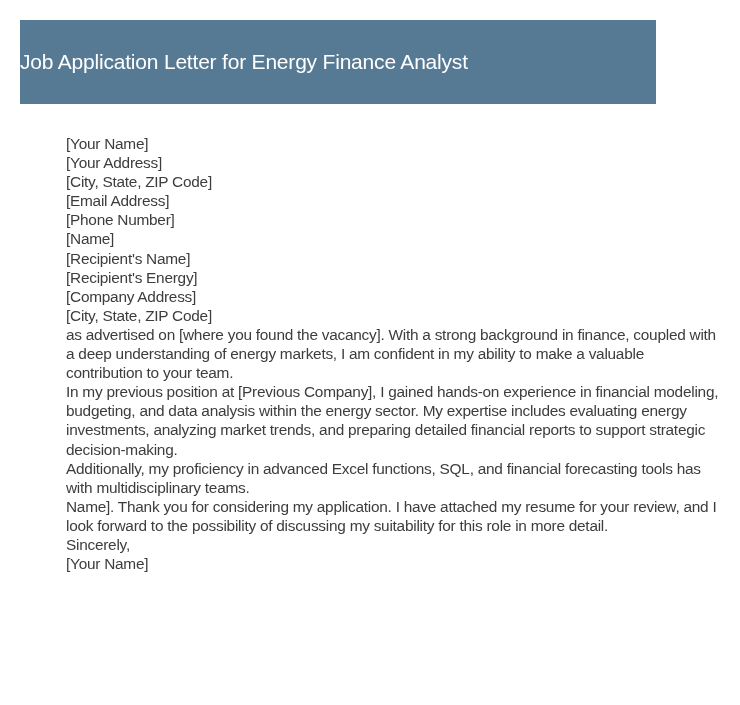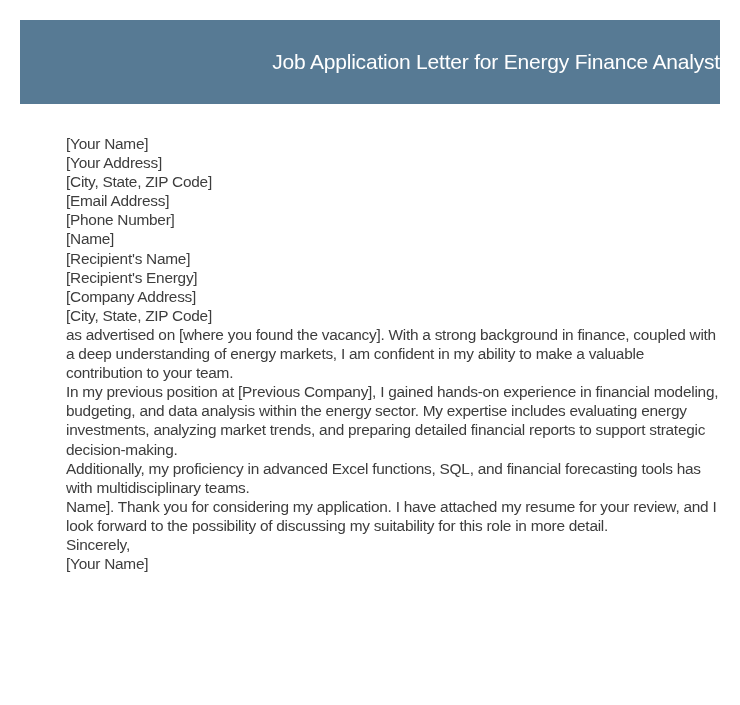--- a/index.html
+++ b/index.html
@@ -1,19 +1,19 @@
 <!DOCTYPE html>
 <html><head>
 <meta charset="utf-8">
 <style>
   html, body { margin: 0; padding: 0; background: #ffffff; }
   body { width: 740px; height: 705px; position: relative; overflow: hidden;
          font-family: "Liberation Sans", sans-serif; }
-  .header { position: absolute; left: 20px; top: 20px; width: 700px; height: 84px;
-            background: #577a94; display: flex; align-items: center; justify-content: flex-end; }
+  .header { position: absolute; left: 20px; top: 20px; width: 636px; height: 84px;
+            background: #577a94; display: flex; align-items: center; justify-content: flex-start; }
   .header h1 { margin: 0; color: #ffffff; font-weight: normal; font-size: 21px;
                letter-spacing: -0.2px; }
   .letter { position: absolute; left: 20px; top: 134px; width: 705px;
             color: #3d3d3d; font-size: 15.4px; line-height: 19.1px; letter-spacing: -0.25px;
             white-space: nowrap; margin-left: 46px; }
   .line { display: block; }
   .para .line { display: block; }
 </style>
 </head>
 <body>

